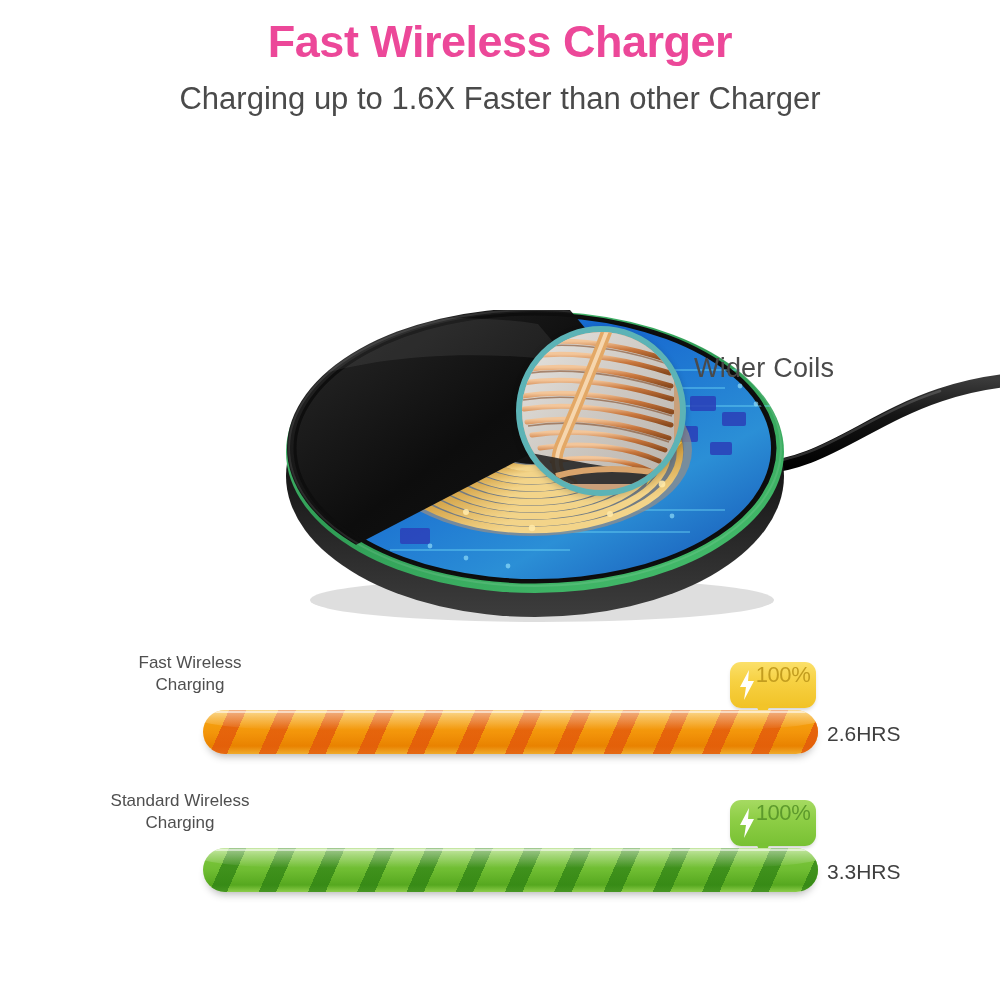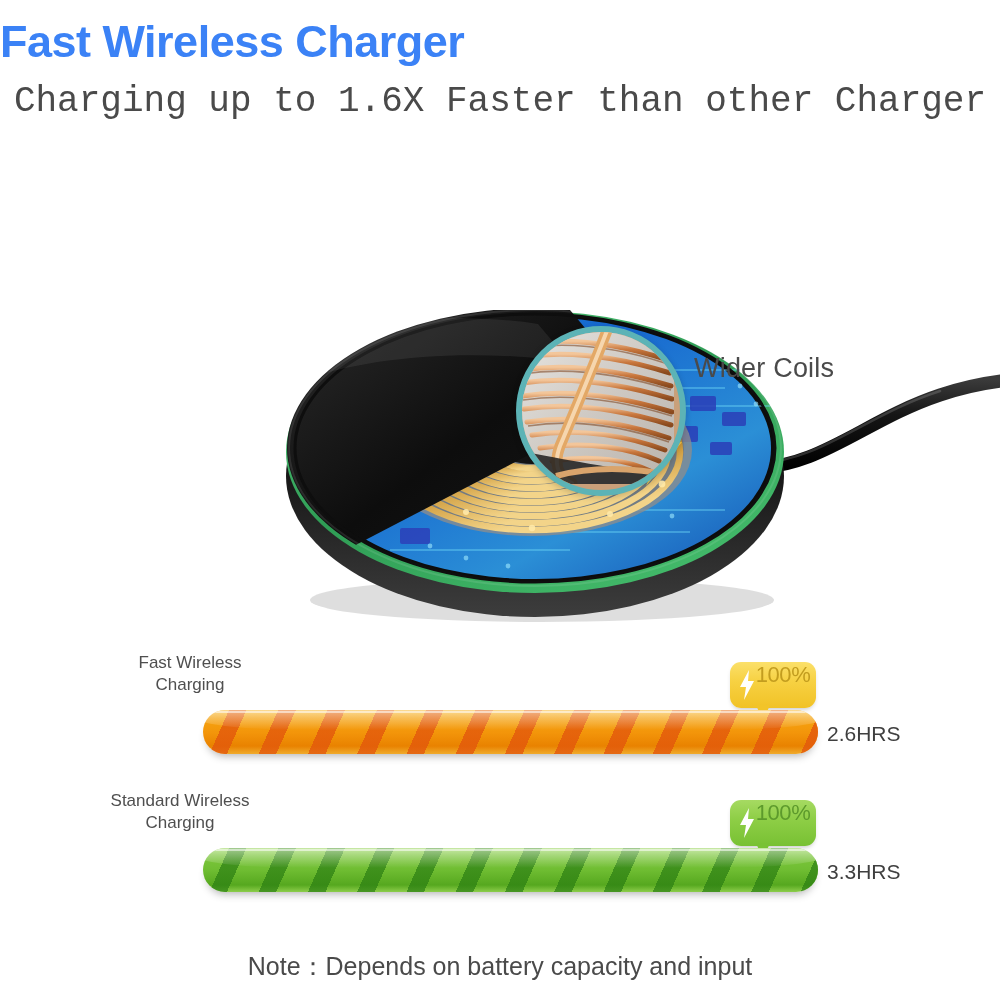--- a/index.html
+++ b/index.html
@@ -5,27 +5,27 @@
   html,body{margin:0;padding:0;}
   body{
     width:1000px;height:1000px;overflow:hidden;background:#ffffff;
     font-family:"Liberation Sans", sans-serif;
     -webkit-font-smoothing:antialiased;
   }
   #page{position:relative;width:1000px;height:1000px;background:#fff;}
 
   
   .title{
-    position:absolute;left:0;top:18px;width:1000px;text-align:left;
+    position:absolute;left:0;top:18px;width:1000px;text-align:center;
     font-size:45px;font-weight:bold;letter-spacing:-0.5px;
-    color:#3b82f6;line-height:1.05;
+    color:#ec4899;line-height:1.05;
   }
   .subtitle{
     position:absolute;left:0;top:80px;width:1000px;text-align:center;
-    font-size:36px;font-weight:400;color:#4a4a4a;line-height:1.2;font-family:Liberation Mono, monospace;
+    font-size:31px;font-weight:400;color:#4a4a4a;line-height:1.2;
   }
 
   
   .scene{position:absolute;left:0;top:150px;width:820px;height:500px;}
 
   
   .cable{position:absolute;left:690px;top:200px;width:320px;height:150px;}
 
   
   .pad-wrap{position:absolute;left:270px;top:150px;width:530px;height:330px;}
@@ -345,15 +345,14 @@
     <div class="bar green" style="left:203px;top:208px;width:615px;">
       <div class="bar-fill"></div>
       <div class="bar-stripes"></div>
       <div class="bar-gloss"></div>
       <div class="bar-topline"></div>
     </div>
 
     <div class="hrs" style="left:827px;top:220px;">3.3HRS</div>
   </div>
 
-  <div class="note">Note：Depends on battery capacity and input</div>
 
 </div>
 
 </body></html>

